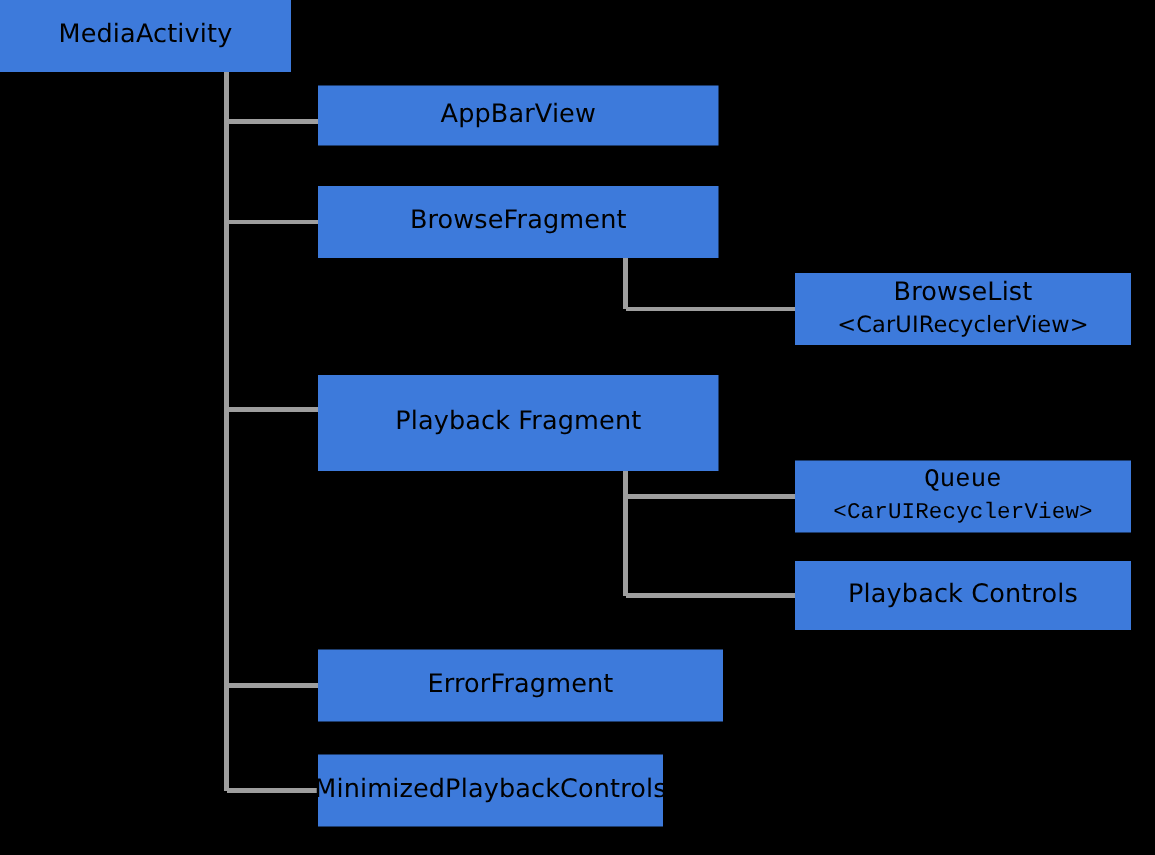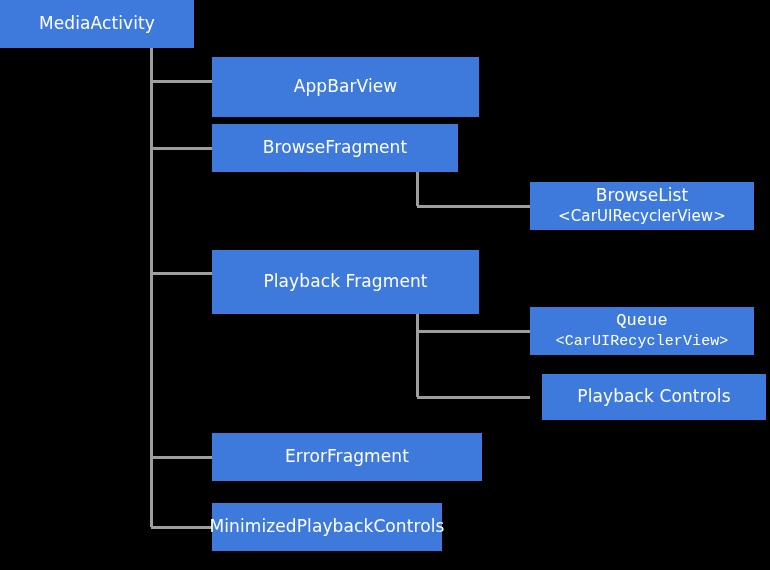--- a/index.html
+++ b/index.html
@@ -21,21 +21,21 @@
     position: absolute;
     left: 0;
     top: 0;
     width: 770px;
     height: 570px;
   }
   .node {
     position: absolute;
     box-sizing: border-box;
     background: #3d7adb;
-    color: #ffffff;
+    color: #000000;
     display: flex;
     flex-direction: column;
     align-items: center;
     justify-content: center;
     text-align: center;
     line-height: 1.15;
     z-index: 2;
   }
   .node .title {
     font-size: 17px;
@@ -76,43 +76,43 @@
       <path d="M417,298 L417,397"></path>
       <path d="M417,331 L530,331"></path>
       <path d="M417,397 L530,397"></path>
     </g>
   </svg>
 
   <div class="node" style="left:0px; top:0px; width:194px; height:48px;">
     <span class="title">MediaActivity</span>
   </div>
 
-  <div class="node has-sub" style="left:212px; top:57px; width:267px; height:60px;">
+  <div class="node has-sub" style="left:212px; top:57px; width:267px; height:40px;">
     <span class="title">AppBarView</span>
   </div>
 
-  <div class="node" style="left:212px; top:124px; width:246px; height:48px;align-items:center;">
+  <div class="node" style="left:212px; top:124px; width:267px; height:48px;align-items:center;">
     <span class="title">BrowseFragment</span>
   </div>
 
   <div class="node has-sub" style="left:530px; top:182px; width:224px; height:48px;">
     <span class="title">BrowseList</span>
     <span class="subtitle">&lt;CarUIRecyclerView&gt;</span>
   </div>
 
   <div class="node" style="left:212px; top:250px; width:267px; height:64px;">
     <span class="title">Playback Fragment</span>
   </div>
 
   <div class="node has-sub" style="left:530px; top:307px; width:224px; height:48px;font-family:Liberation Mono, monospace;">
     <span class="title">Queue</span>
     <span class="subtitle">&lt;CarUIRecyclerView&gt;</span>
   </div>
 
-  <div class="node" style="left:542px; top:374px; width:224px; height:46px;">
+  <div class="node" style="left:530px; top:374px; width:224px; height:46px;">
     <span class="title">Playback Controls</span>
   </div>
 
   <div class="node" style="left:212px; top:433px; width:270px; height:48px;text-align:right;">
     <span class="title">ErrorFragment</span>
   </div>
 
   <div class="node" style="left:212px; top:503px; width:230px; height:48px;">
     <span class="title">MinimizedPlaybackControls</span>
   </div>

